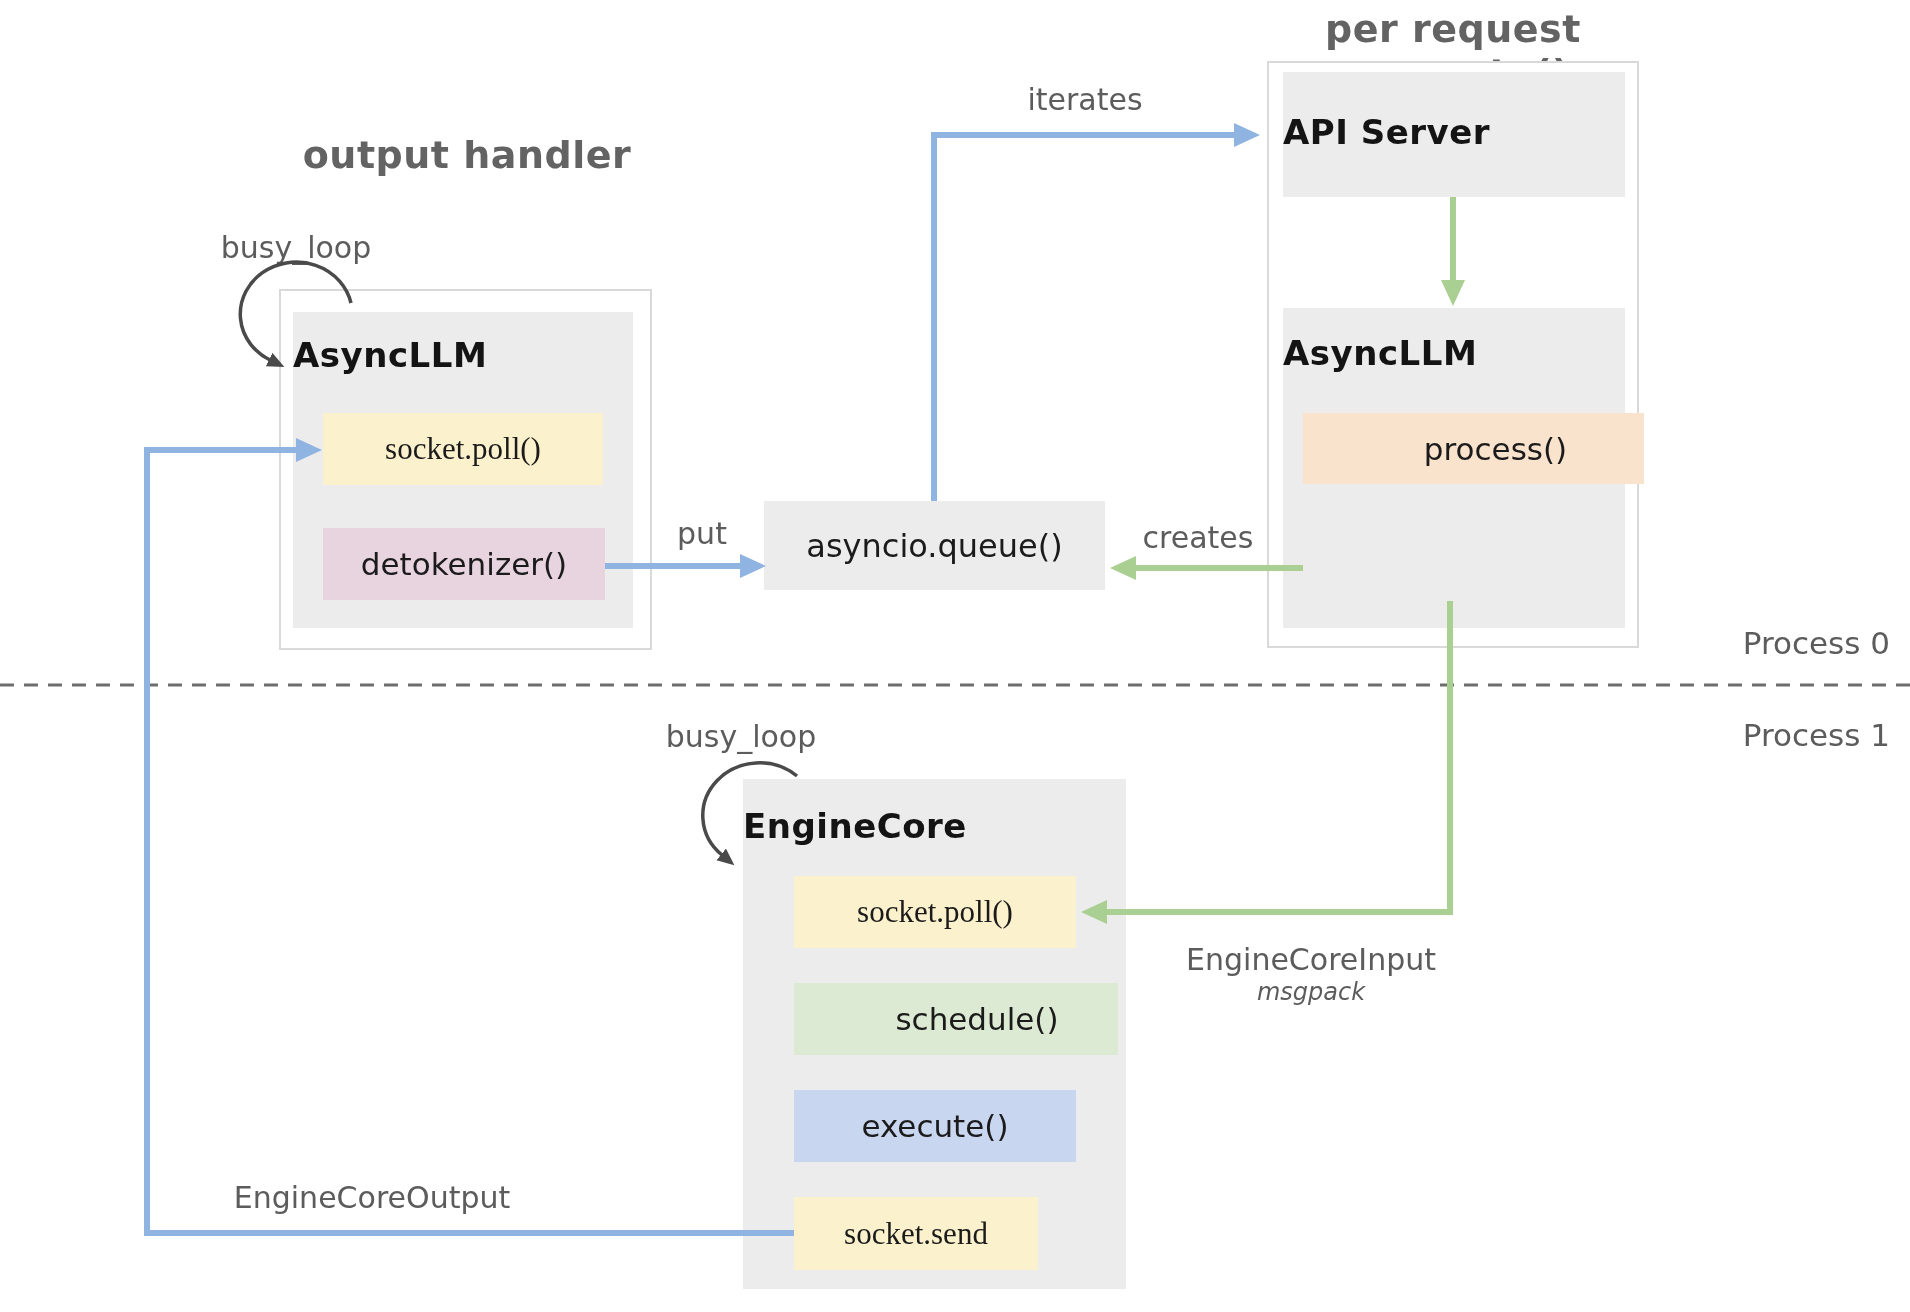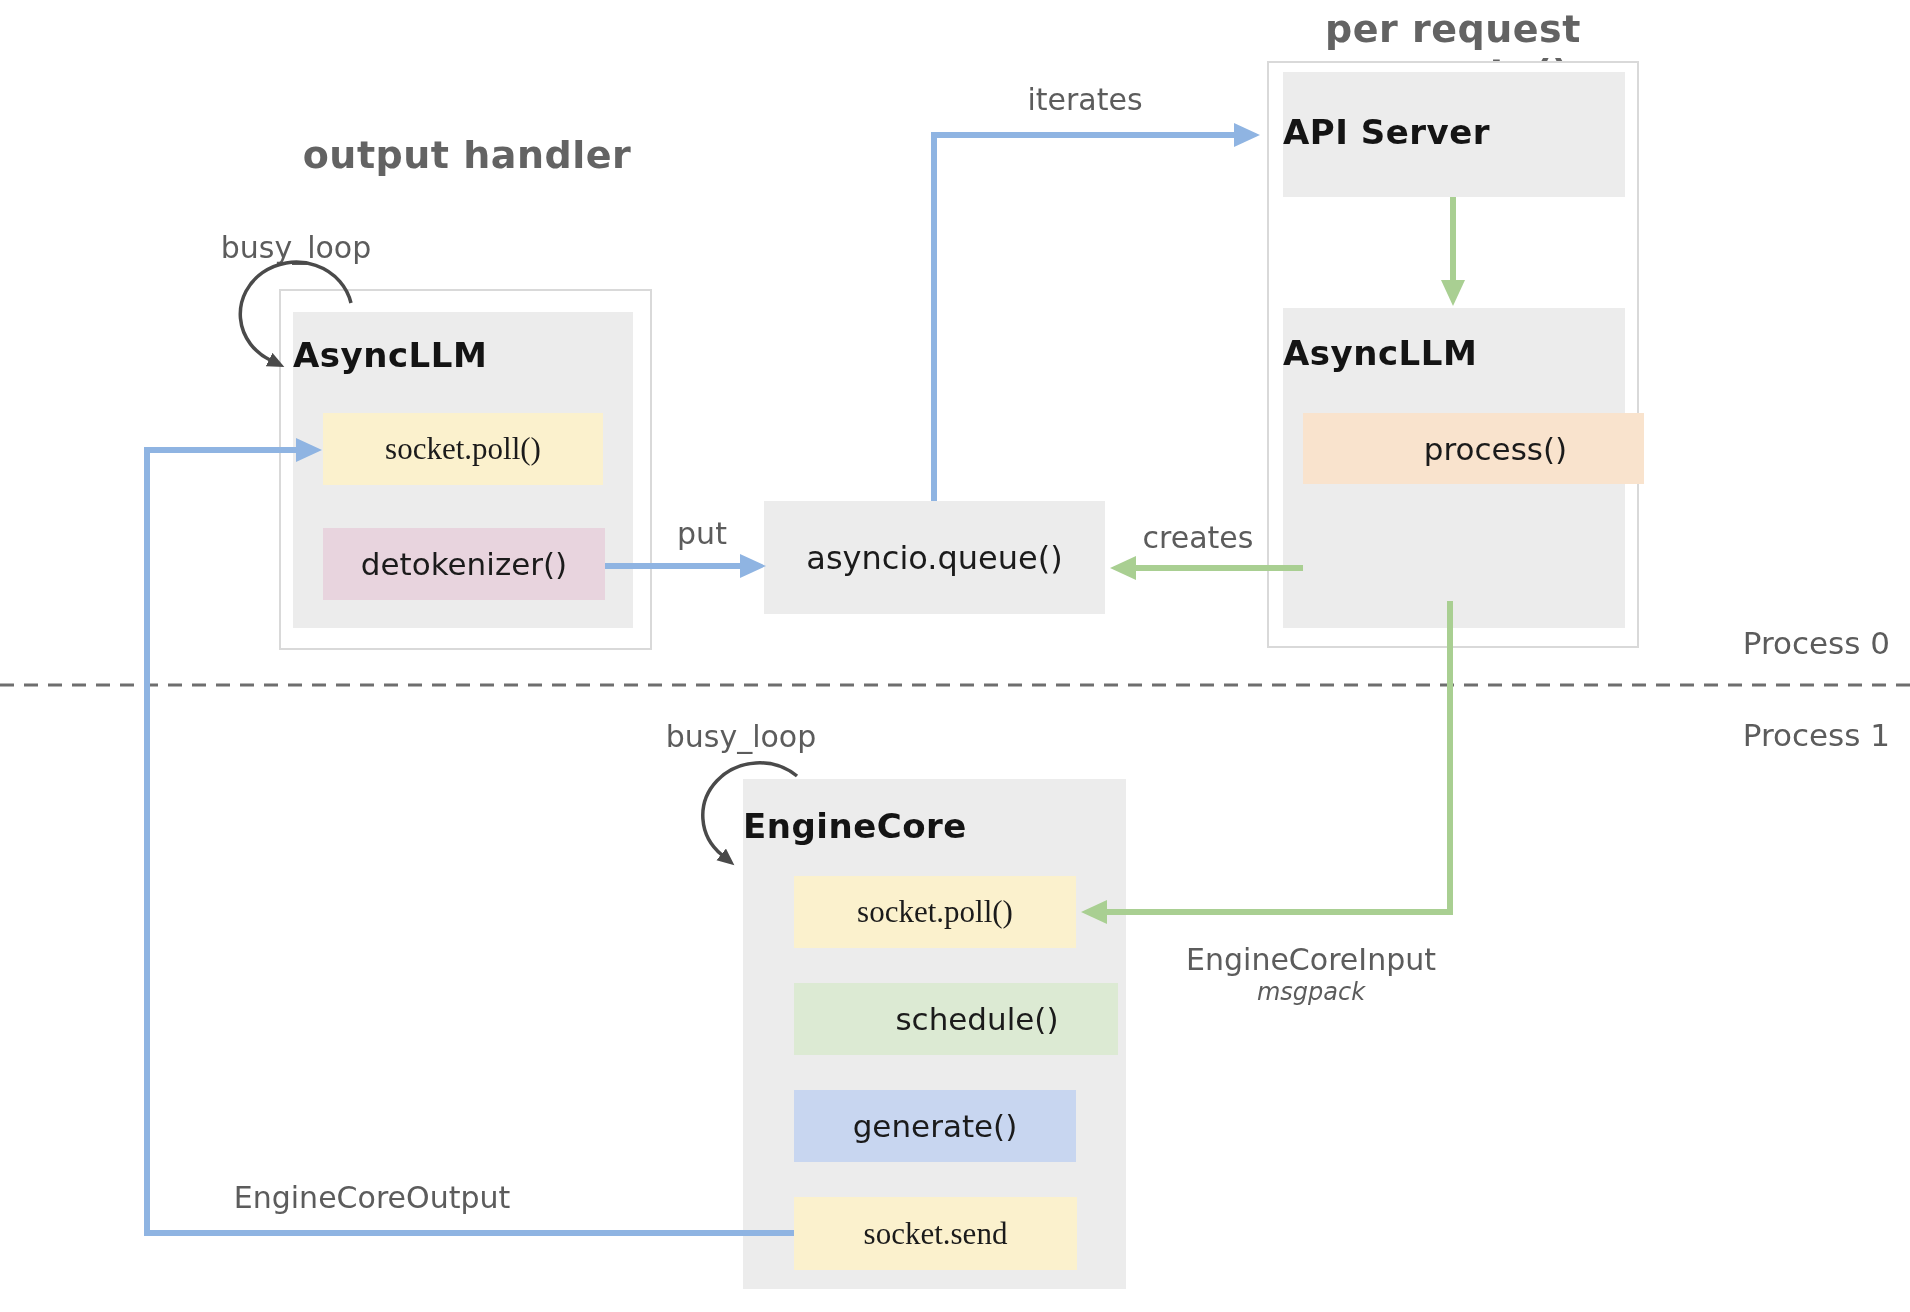--- a/index.html
+++ b/index.html
@@ -51,38 +51,38 @@
   <div class="container" style="left:1267px;top:61px;width:372px;height:587px;"></div>
 
   <div class="block" style="left:1283px;top:72px;width:342px;height:125px;"></div>
   <div class="block-title" style="left:1283px;top:112px;width:342px;">API Server</div>
 
   <div class="block" style="left:1283px;top:308px;width:342px;height:320px;"></div>
   <div class="block-title" style="left:1283px;top:333px;width:342px;">AsyncLLM</div>
 
   <div class="chip peach" style="left:1303px;top:413px;width:297px;height:71px;padding-left:44px;">process()</div>
 
-  <div class="block queue-flex" style="left:764px;top:501px;width:341px;height:113px;">asyncio.queue()</div>
+  <div class="block queue-flex" style="left:764px;top:501px;width:341px;height:89px;">asyncio.queue()</div>
 
   <div class="lbl" style="left:985px;top:82px;width:200px;">iterates</div>
   <div class="lbl" style="left:652px;top:516px;width:100px;">put</div>
   <div class="lbl" style="left:1098px;top:520px;width:200px;">creates</div>
 
   <div class="lbl right" style="left:1590px;top:625px;width:300px;font-size:31px;">Process 0</div>
   <div class="lbl right" style="left:1590px;top:717px;width:300px;font-size:31px;">Process 1</div>
 
   <div class="lbl" style="left:641px;top:719px;width:200px;">busy_loop</div>
 
   <div class="block" style="left:743px;top:779px;width:383px;height:510px;"></div>
   <div class="block-title" style="left:743px;top:806px;width:383px;">EngineCore</div>
 
   <div class="chip yellow" style="left:794px;top:876px;width:282px;height:72px;">socket.poll()</div>
   <div class="chip green" style="left:794px;top:983px;width:282px;height:72px;">schedule()</div>
-  <div class="chip blue" style="left:794px;top:1090px;width:282px;height:72px;">generate()</div>
-  <div class="chip yellow" style="left:794px;top:1197px;width:283px;height:73px;">socket.send</div>
+  <div class="chip blue" style="left:794px;top:1090px;width:282px;height:72px;">execute()</div>
+  <div class="chip yellow" style="left:794px;top:1197px;width:244px;height:73px;">socket.send</div>
 
   <div class="lbl" style="left:1111px;top:942px;width:400px;">EngineCoreInput</div>
   <div class="lbl italic" style="left:1111px;top:978px;width:400px;">msgpack</div>
   <div class="lbl" style="left:172px;top:1180px;width:400px;">EngineCoreOutput</div>
 
   <svg class="overlay" width="1910" height="1312" viewBox="0 0 1910 1312">
     <defs>
       <marker id="arrow-blue" markerUnits="userSpaceOnUse" markerWidth="30" markerHeight="28" refX="2" refY="12" orient="auto">
         <path d="M0,0 L26,12 L0,24 Z" fill="#8fb4e2"></path>
       </marker>

